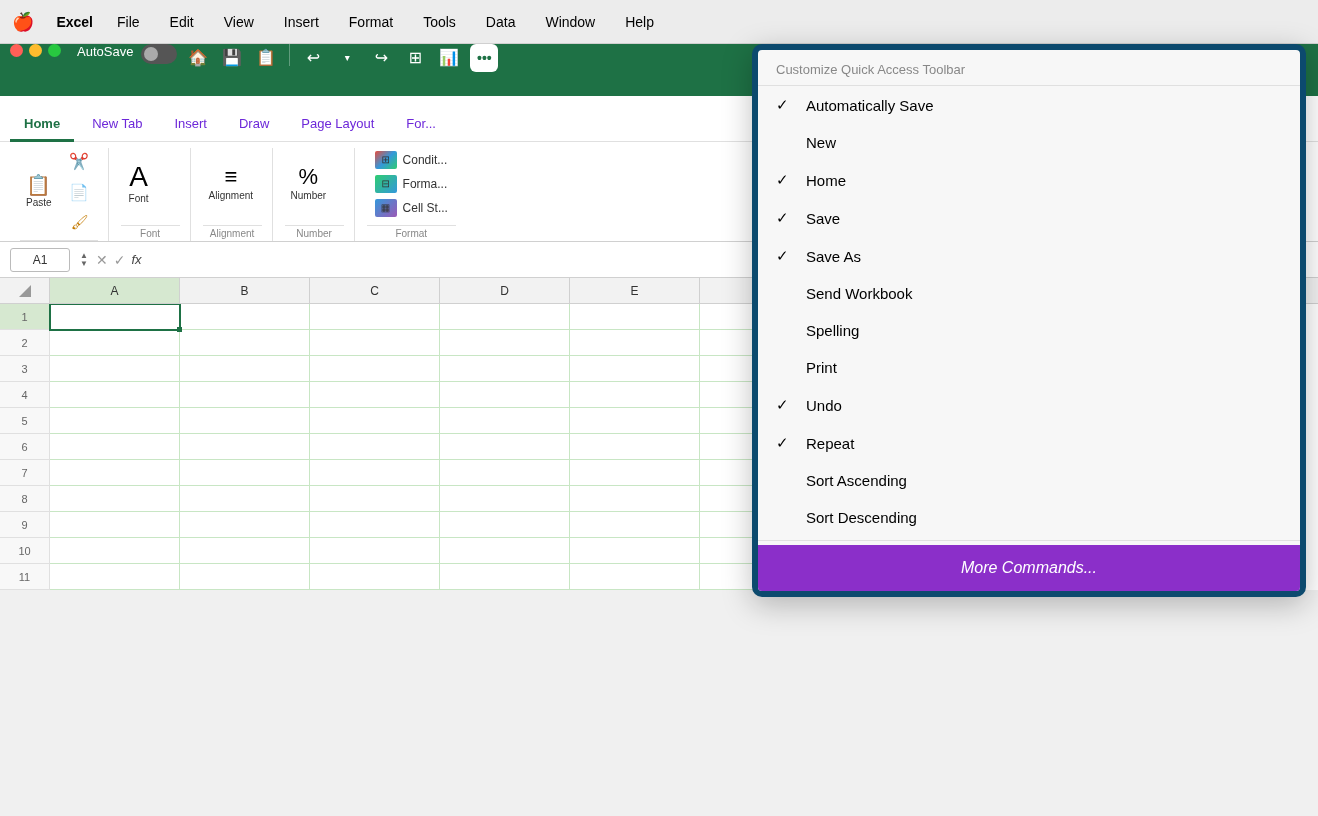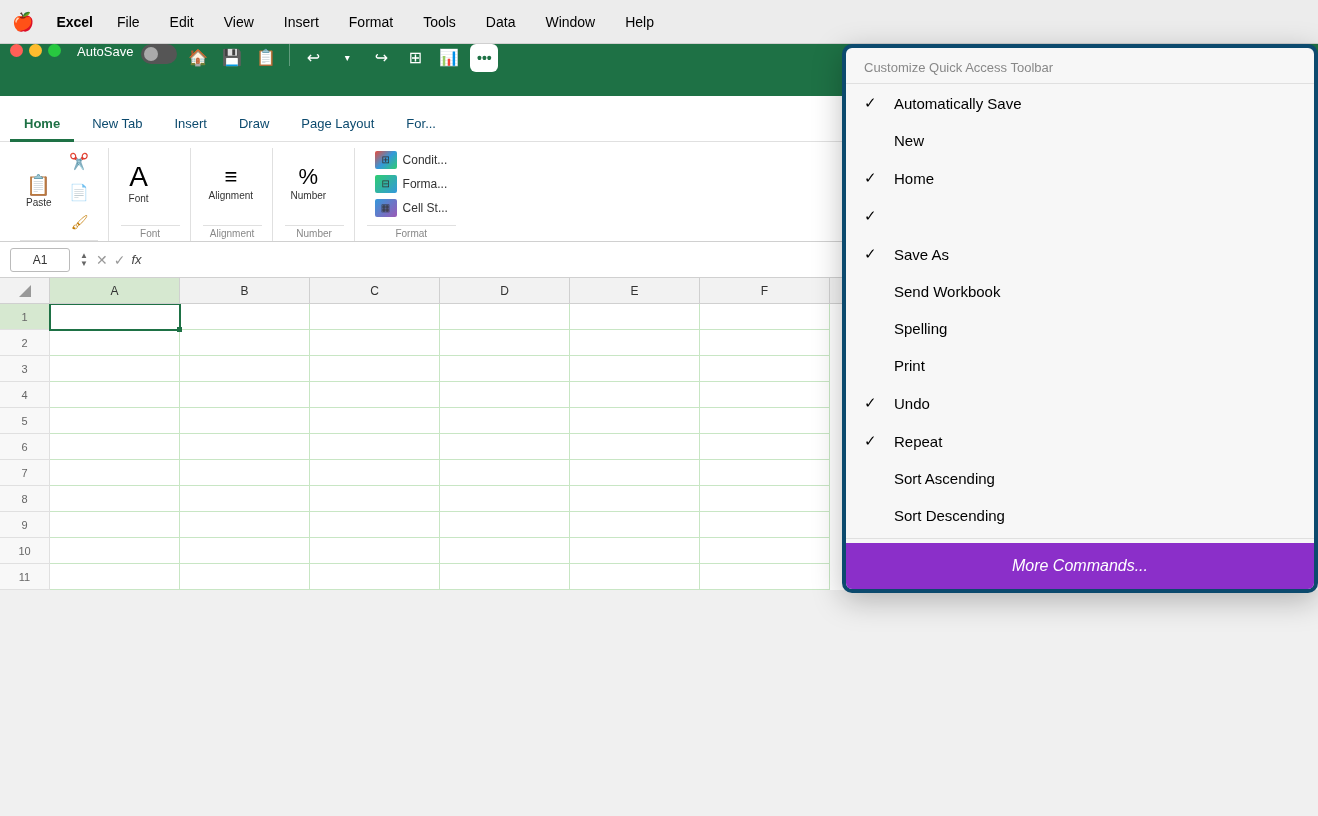--- a/index.html
+++ b/index.html
@@ -79,21 +79,21 @@
       height: 46px;
       display: flex;
       align-items: flex-end;
       padding: 0 10px;
       border-bottom: 1px solid #e0e0e0;
       gap: 4px;
     }
     .ribbon-tab {
       padding: 8px 14px;
       font-size: 13px;
-      color: #0c4a6e;
+      color: #6d28d9;
       cursor: pointer;
       border-bottom: 3px solid transparent;
       margin-bottom: -1px;
     }
     .ribbon-tab.active {
       color: #1e7145;
       border-bottom: 3px solid #1e7145;
       font-weight: 600;
     }
 
@@ -213,24 +213,24 @@
     .active-cell-dot {
       position: absolute; bottom: -3px; right: -3px;
       width: 5px; height: 5px; background: #1e7145;
       z-index: 1;
     }
 
     
     .dropdown-overlay {
       position: absolute;
       top: 44px; 
-      right: 0;
-      width: 476px;
+      right: 12px;
+      width: 554px;
       background: #f7f7f7;
-      border: 4px solid #0c4a6e;
+      border: 6px solid #0c4a6e;
       border-radius: 10px;
       box-shadow: 0 8px 30px rgba(0,0,0,0.25);
       z-index: 1000;
       overflow: hidden;
       padding-bottom: 0;
     }
     .dropdown-header {
       padding: 12px 18px 8px 18px;
       font-size: 13px;
       color: #888;
@@ -551,20 +551,21 @@
       <div class="dropdown-item">
         <span class="dropdown-check"></span>
         <span class="dropdown-label">New</span>
       </div>
       <div class="dropdown-item">
         <span class="dropdown-check">✓</span>
         <span class="dropdown-label">Home</span>
       </div>
       <div class="dropdown-item">
         <span class="dropdown-check">✓</span>
+        <span class="dropdown-label">Save</span>
       </div>
       <div class="dropdown-item">
         <span class="dropdown-check">✓</span>
         <span class="dropdown-label">Save As</span>
       </div>
       <div class="dropdown-item">
         <span class="dropdown-check"></span>
         <span class="dropdown-label">Send Workbook</span>
       </div>
       <div class="dropdown-item">

